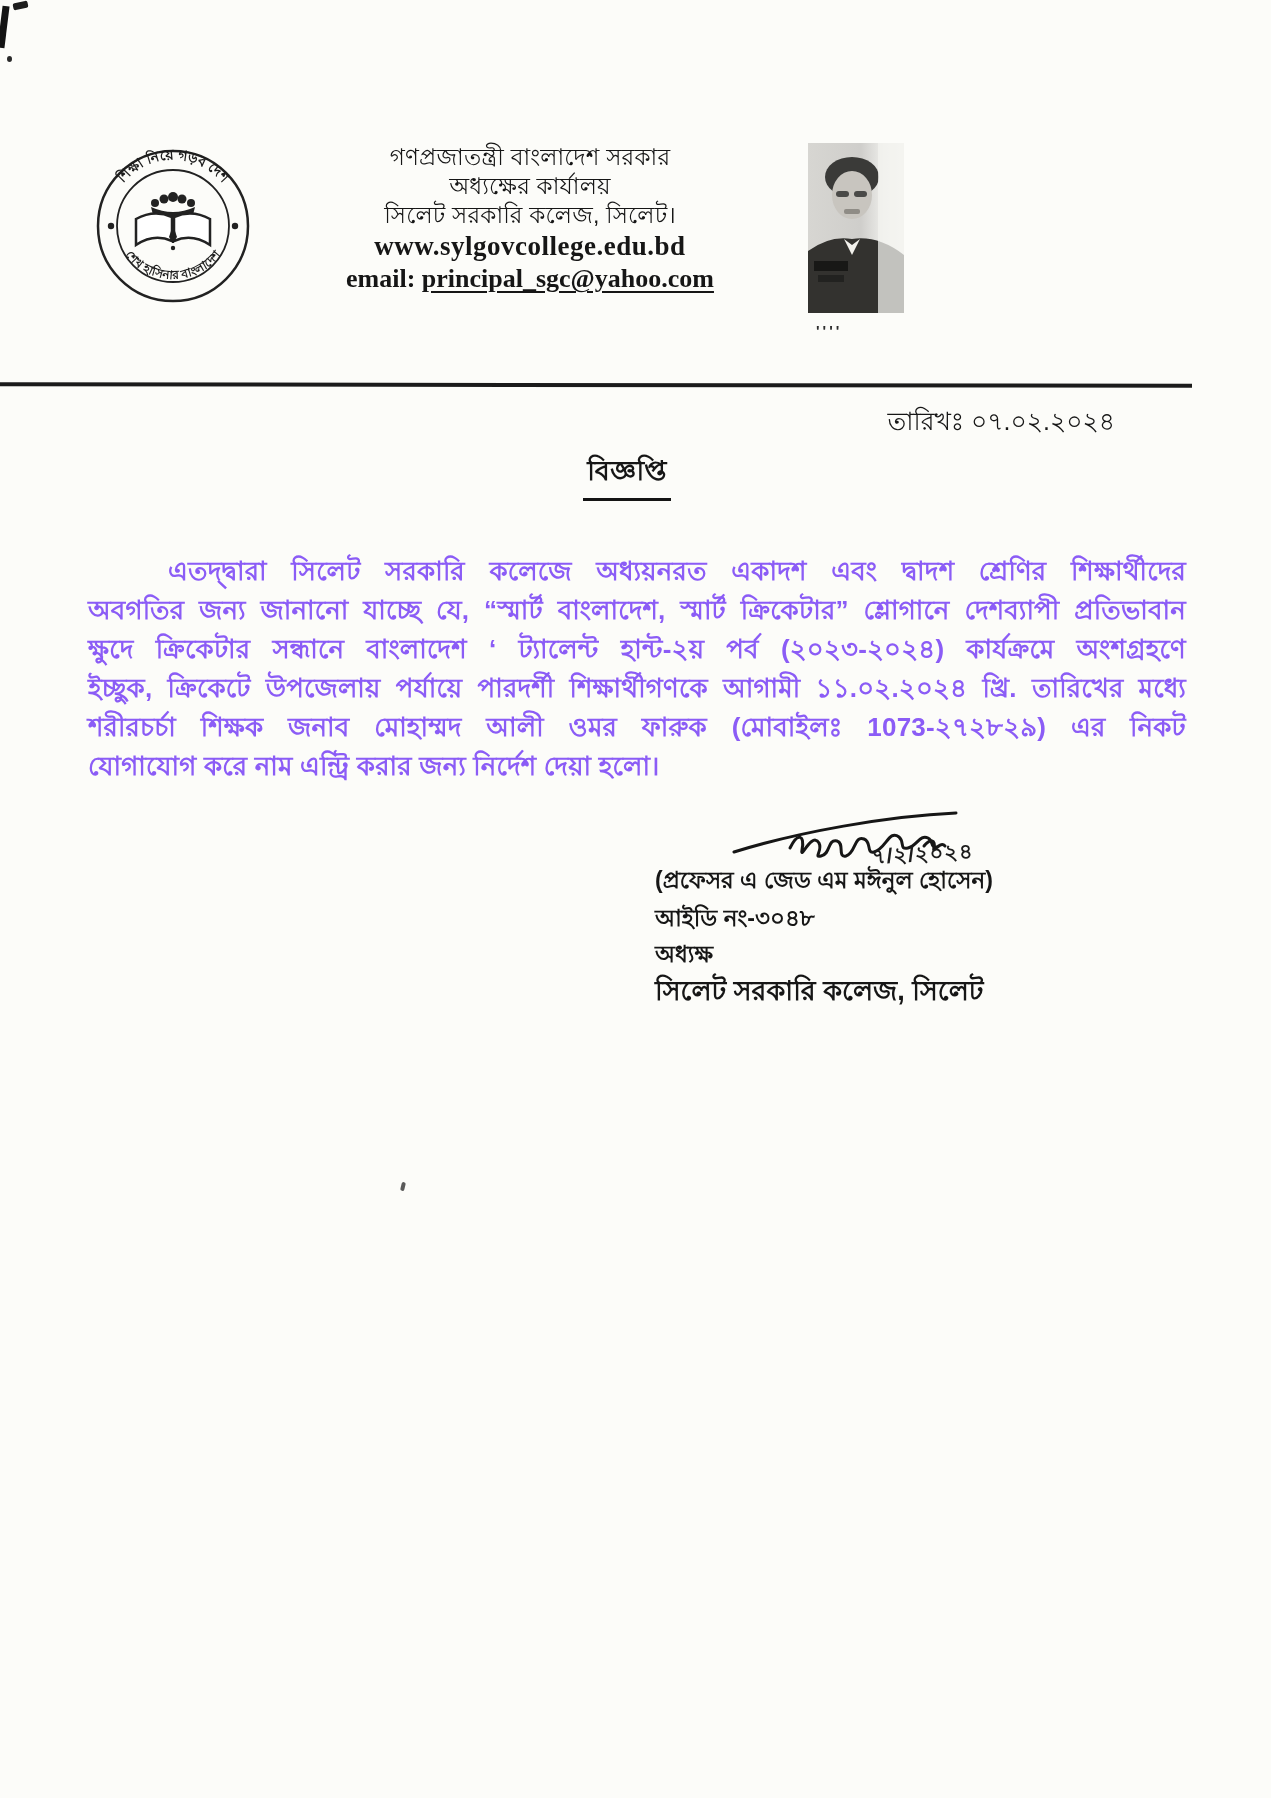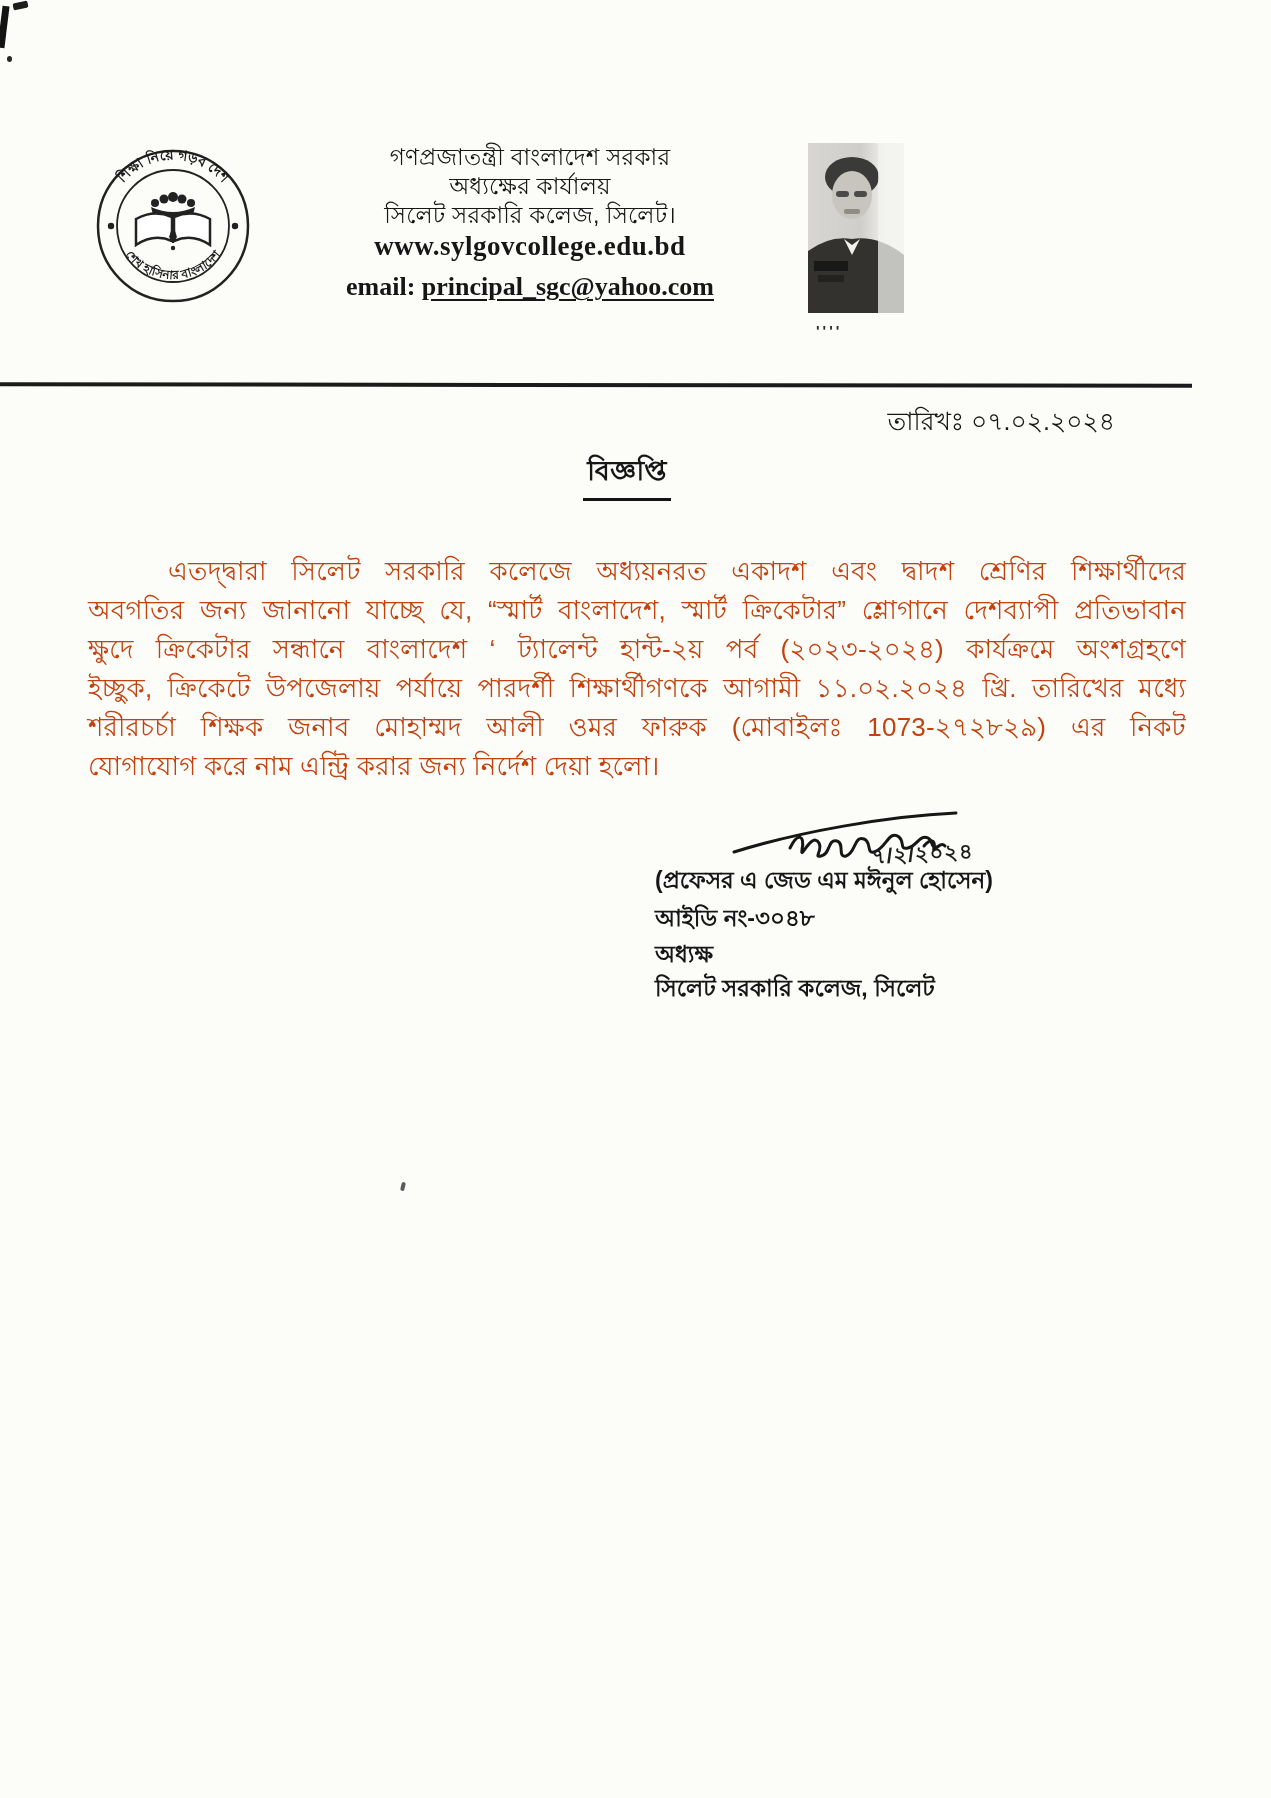--- a/index.html
+++ b/index.html
@@ -12,48 +12,48 @@
   .art-tl-1{position:absolute;left:0;top:6px;width:7px;height:42px;background:#141414;transform:rotate(7deg);}
   .art-tl-2{position:absolute;left:13px;top:2px;width:15px;height:7px;background:#1d1d1d;border-radius:2px;transform:rotate(-12deg);}
   .art-tl-3{position:absolute;left:7px;top:56px;width:5px;height:6px;background:#2a2a2a;border-radius:50%;}
   .stray-dot{position:absolute;left:401px;top:1182px;width:4px;height:9px;background:#5a5a5a;transform:rotate(14deg);border-radius:2px;}
 
   
   .logo{position:absolute;left:94px;top:147px;width:158px;height:158px;}
   .hdr{position:absolute;left:295px;top:146px;width:470px;text-align:center;line-height:1;}
   .hdr .bn{font-size:23px;font-weight:400;margin:0 0 6px 0;letter-spacing:.2px;}
   .hdr .web{font-family:"Liberation Serif",serif;font-size:27px;font-weight:700;margin:4px 0 3px 0;letter-spacing:.5px;}
-  .hdr .eml{font-family:"Liberation Serif",serif;font-size:26px;font-weight:700;margin:14px 0 5px 0;}
+  .hdr .eml{font-family:"Liberation Serif",serif;font-size:26px;font-weight:700;margin:6px 0 5px 0;}
   .hdr .eml .addr{text-decoration:underline;text-underline-offset:4px;text-decoration-thickness:2px;}
   .hdr .phone{font-size:22px;font-weight:700;margin-top:4px;}
 
   .photo{position:absolute;left:808px;top:143px;width:96px;height:170px;background:linear-gradient(90deg,#d7d6d2 0%,#cfcecb 55%,#efefec 80%,#f7f7f4 100%);overflow:hidden;}
   .photo svg{display:block;}
   .photo-marks{position:absolute;left:816px;top:322px;font-size:15px;letter-spacing:3px;color:#2d2d2d;font-weight:700;}
 
   .divider{position:absolute;left:0;top:383px;width:1192px;height:4px;background:#1b1b1b;transform:rotate(.08deg);}
 
   .date-line{position:absolute;left:760px;top:402px;width:355px;text-align:right;font-size:25px;font-weight:400;}
 
   .title-wrap{position:absolute;left:0;top:450px;width:1192px;text-align:center;padding-left:31px;}
   .title{display:inline-block;font-size:27px;font-weight:700;border-bottom:3px solid #141414;padding:0 4px 3px 4px;letter-spacing:.4px;}
 
-  .body-block{position:absolute;left:88px;top:552px;width:1098px;font-size:26px;font-weight:400;color:#c2410c;}
+  .body-block{position:absolute;left:88px;top:552px;width:1098px;font-size:26px;font-weight:700;color:#8b5cf6;}
   .bl{line-height:39px;text-align:justify;text-align-last:justify;letter-spacing:.2px;}
   .bl.first{text-indent:80px;}
   .bl.last{text-align-last:left;}
 
   
   .sig-svg{position:absolute;left:728px;top:800px;width:300px;height:78px;}
   .sig-date-hand{position:absolute;left:872px;top:838px;font-size:21px;font-weight:700;color:#1c1c1c;transform:rotate(-3deg);letter-spacing:1px;}
   .sig-line{position:absolute;left:655px;width:475px;font-weight:700;}
   .sig-name{top:862px;font-size:23px;}
   .sig-id{top:900px;font-size:23px;}
   .sig-role{top:936px;font-size:23px;}
-  .sig-inst{top:970px;font-size:23px;}
+  .sig-inst{top:970px;font-size:27px;}
 </style>
 </head>
 <body>
 
 <div class="page">
 
   <div class="art-tl-1"></div>
   <div class="art-tl-2"></div>
   <div class="art-tl-3"></div>
   <div class="stray-dot"></div>

